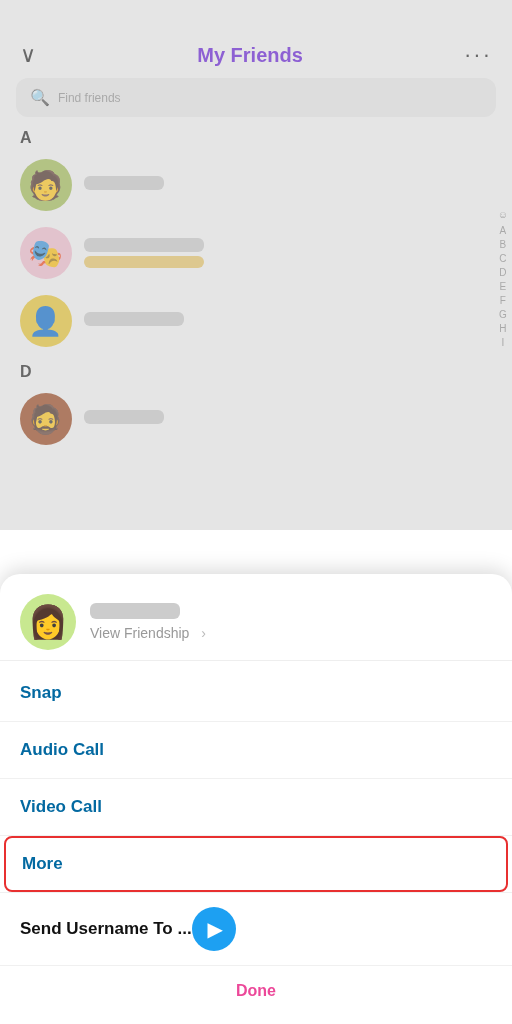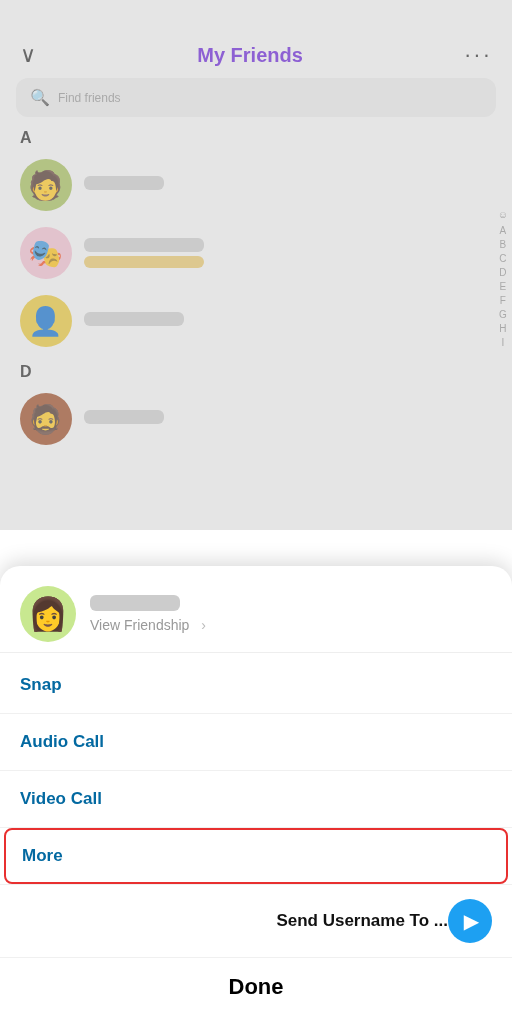--- a/index.html
+++ b/index.html
@@ -268,21 +268,21 @@
       border: 2.5px solid #e83030;
       border-radius: 8px;
       margin: 0 4px;
       padding: 16px 16px;
     }
 
     
     .send-username-row {
       display: flex;
       align-items: center;
-      justify-content: flex-end;
+      justify-content: flex-start;
       padding: 14px 20px;
       border-top: 1px solid #f0f0f0;
     }
     .send-username-text {
       font-size: 17px;
       font-weight: 600;
       color: #111;
     }
     .send-btn {
       width: 44px;
@@ -300,23 +300,23 @@
       margin-left: 3px;
     }
 
     
     .done-row {
       padding: 16px 20px 24px;
       text-align: center;
       border-top: 1px solid #f0f0f0;
     }
     .done-text {
-      font-size: 22px;
+      font-size: 16px;
       font-weight: 600;
-      color: #000000;
+      color: #ec4899;
       cursor: pointer;
     }
   </style>
 </head>
 <body>
 
 <div class="status-bar">
   <span class="status-time">2:32 PM</span>
   <div class="status-icons">
     <span>🔔</span>

